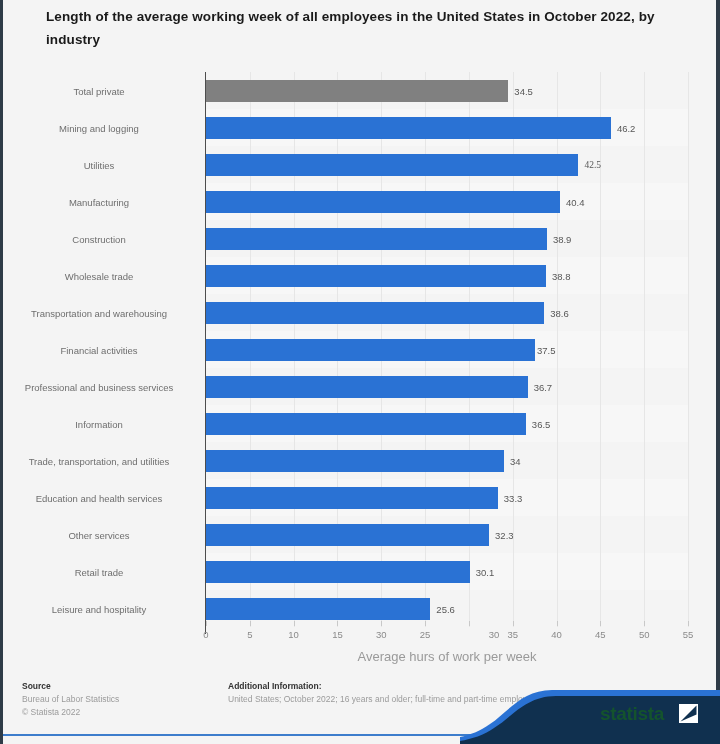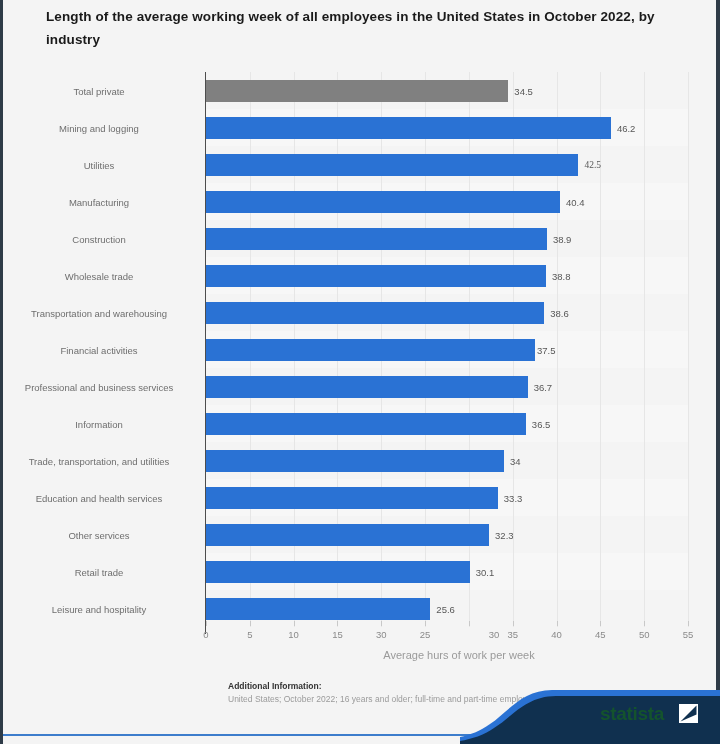--- a/index.html
+++ b/index.html
@@ -105,25 +105,25 @@
     position: absolute;
     top: 563px;
     font-size: 9.5px;
     color: #8a8a8a;
     transform: translateX(-50%);
     white-space: nowrap;
   }
 
   .xaxis-title {
     position: absolute;
-    left: 218px;
+    left: 206px;
     top: 583px;
     width: 482px;
     text-align: center;
-    font-size: 11px;
+    font-size: 13px;
     color: #9a9a9a;
   }
 
   
   .cat-label {
     position: absolute;
     right: 0;
     width: 196px;
     text-align: center;
     font-size: 9.5px;
@@ -338,20 +338,25 @@
         <div class="tickmark" style="left: 644.182px;"></div>
         <div class="ticklabel" style="left: 644.182px;">50</div>
         <div class="tickmark" style="left: 688px;"></div>
         <div class="ticklabel" style="left: 688px;">55</div>
       </div>
 
     <div class="xaxis-title">Average hurs of work per week</div>
   </div>
 
   <div class="footer">
+    <div class="foot-col-src">
+      <div class="foot-head">Source</div>
+      <div class="foot-line">Bureau of Labor Statistics</div>
+      <div class="foot-line">© Statista 2022</div>
+    </div>
     <div class="foot-col-add">
       <div class="foot-head">Additional Information:</div>
       <div class="foot-line">United States; October 2022; 16 years and older; full-time and part-time employees</div>
     </div>
     <div class="foot-rule"></div>
   </div>
 
   <div class="logo-wrap">
     <svg class="logo-svg" width="260" height="54" viewBox="0 0 260 54">
       <path d="M0,54 L260,54 L260,0 L92,0 C62,0 48,22 30,34 C20,41 10,45 0,47 Z" fill="#2a72d4"></path>

